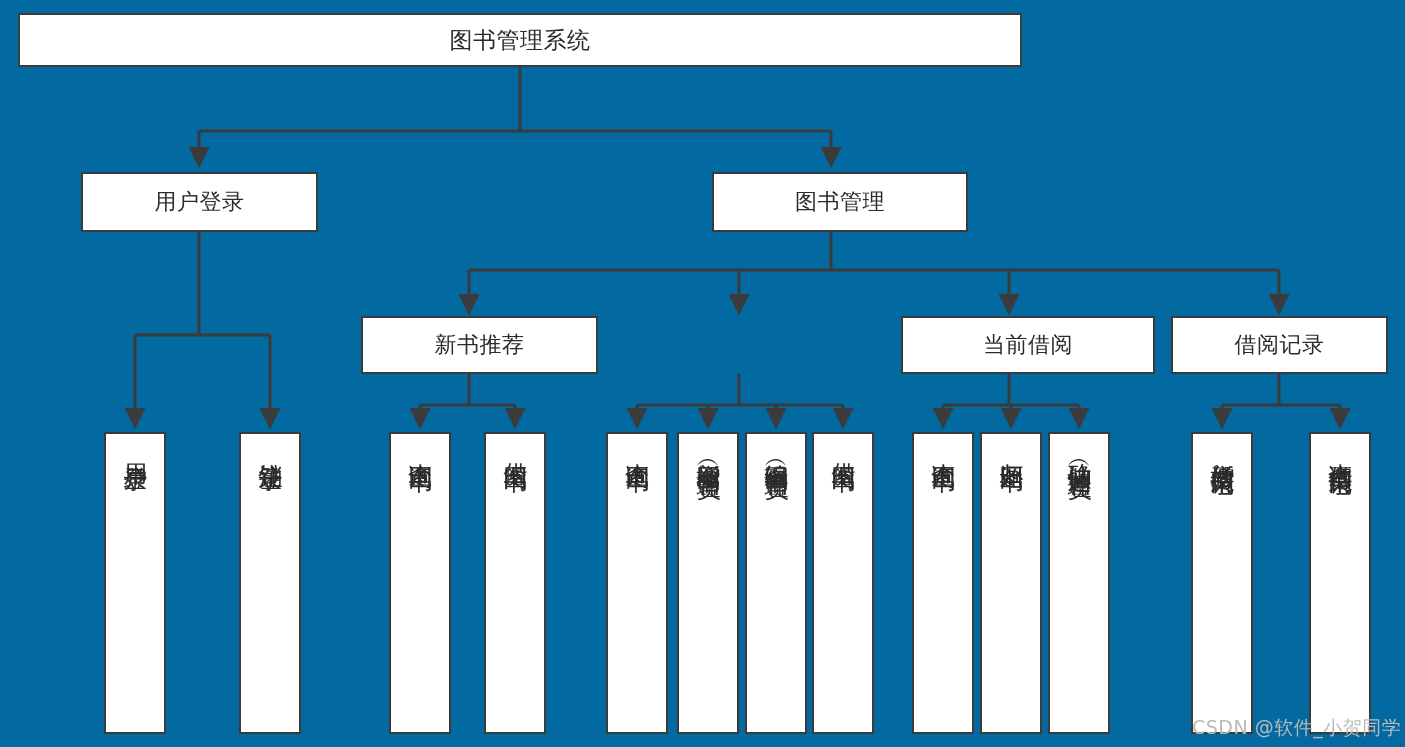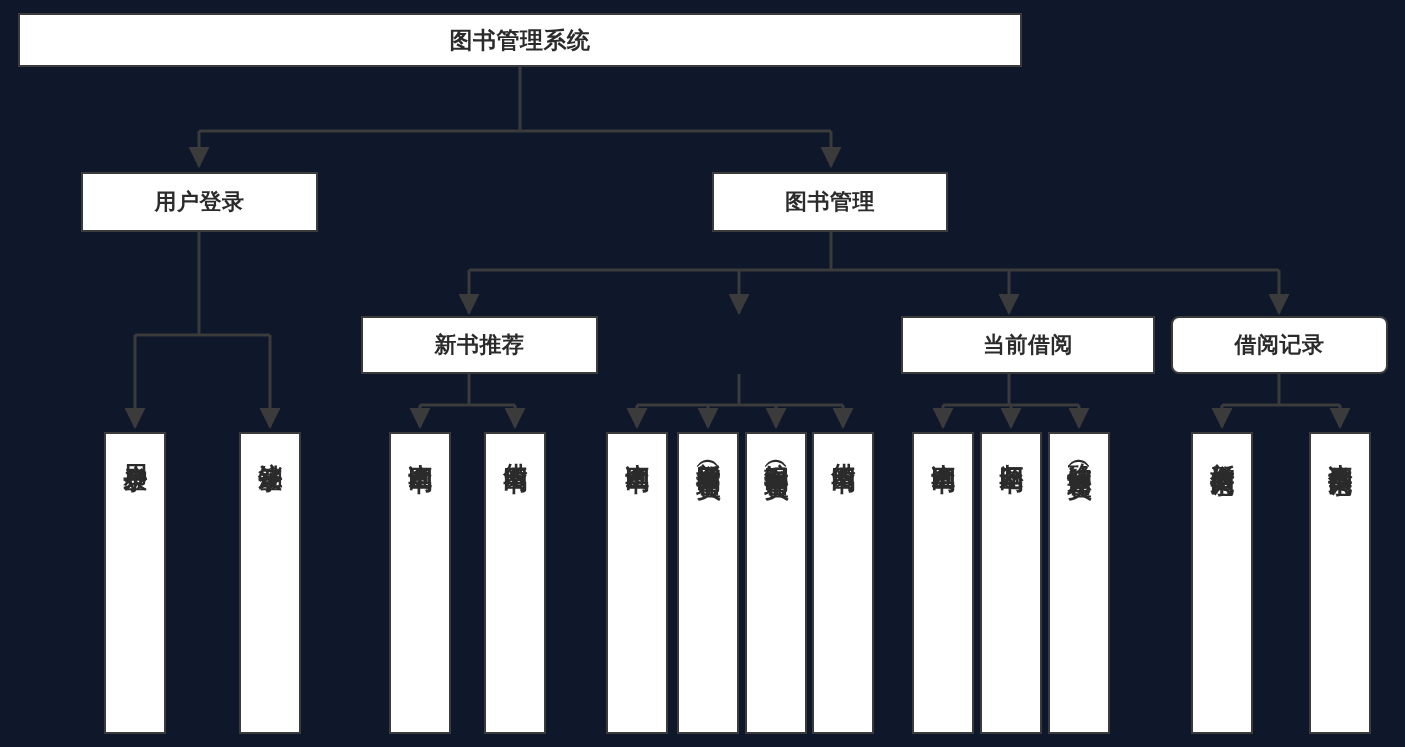--- a/index.html
+++ b/index.html
@@ -7,23 +7,22 @@
     padding: 0;
     background: #ffffff;
   }
   body {
     font-family: "DejaVu Sans", "Liberation Sans", sans-serif;
   }
   #diagram-root {
     position: relative;
     width: 1405px;
     height: 747px;
-    background: #0f172a;
+    background: #0369a1;
     overflow: hidden;
-    font-weight: bold;
   }
   svg.connectors {
     position: absolute;
     left: 0;
     top: 0;
     width: 1405px;
     height: 747px;
     pointer-events: none;
   }
   .node {
@@ -126,31 +125,31 @@
     </g>
   </svg>
 
   <div class="node horiz root" style="left:18px; top:13px; width:1004px; height:54px;">
     <span class="label">图书管理系统</span>
   </div>
 
   <div class="node horiz branch" style="left:81px; top:172px; width:237px; height:60px;">
     <span class="label">用户登录</span>
   </div>
-  <div class="node horiz branch" style="left:712px; top:172px; width:236px; height:60px;">
+  <div class="node horiz branch" style="left:712px; top:172px; width:256px; height:60px;">
     <span class="label">图书管理</span>
   </div>
 
   <div class="node horiz branch" style="left:361px; top:316px; width:237px; height:58px;">
     <span class="label">新书推荐</span>
   </div>
   <div class="node horiz branch" style="left:901px; top:316px; width:254px; height:58px;">
     <span class="label">当前借阅</span>
   </div>
-  <div class="node horiz branch" style="left:1171px; top:316px; width:217px; height:58px;border-radius:8px;">
+  <div class="node horiz branch" style="left:1171px; top:316px; width:217px; height:58px;">
     <span class="label">借阅记录</span>
   </div>
 
   <div class="node leaf" style="left:104px; top:432px; width:62px; height:302px;">
     <span class="label">用户登录</span>
   </div>
   <div class="node leaf" style="left:239px; top:432px; width:62px; height:302px;">
     <span class="label">注销登录</span>
   </div>
 
@@ -184,14 +183,15 @@
     <span class="label">确认归还（管理员）</span>
   </div>
 
   <div class="node leaf" style="left:1191px; top:432px; width:62px; height:302px;">
     <span class="label">新增借阅记录</span>
   </div>
   <div class="node leaf" style="left:1309px; top:432px; width:62px; height:302px;">
     <span class="label">查询借阅记录</span>
   </div>
 
+  <div class="watermark" style="left:1192px; top:715px;">CSDN @软件_小贺同学</div>
 
 </div>
 
 </body></html>

